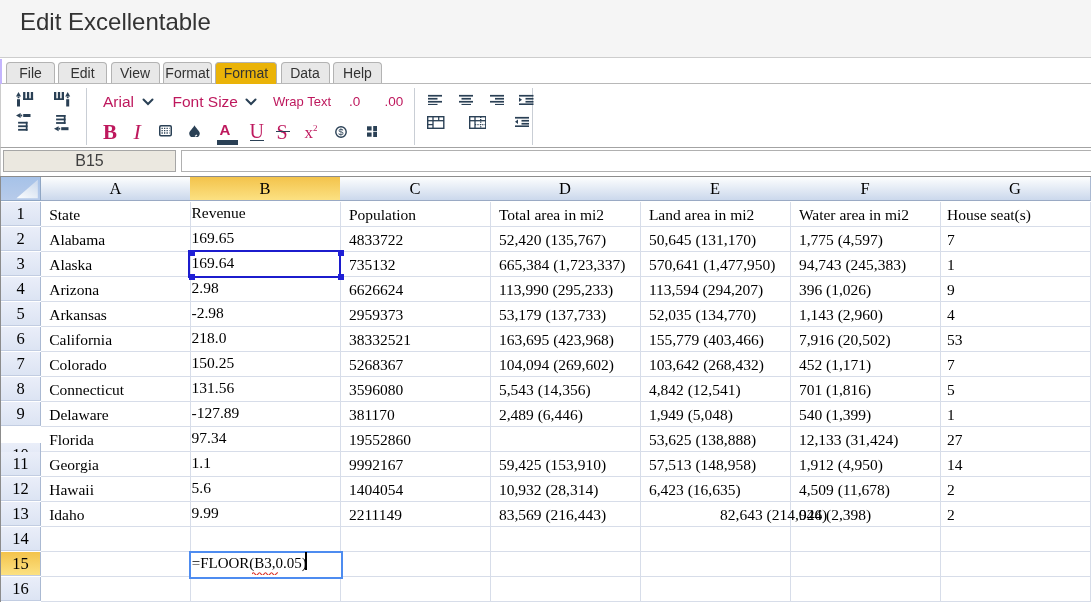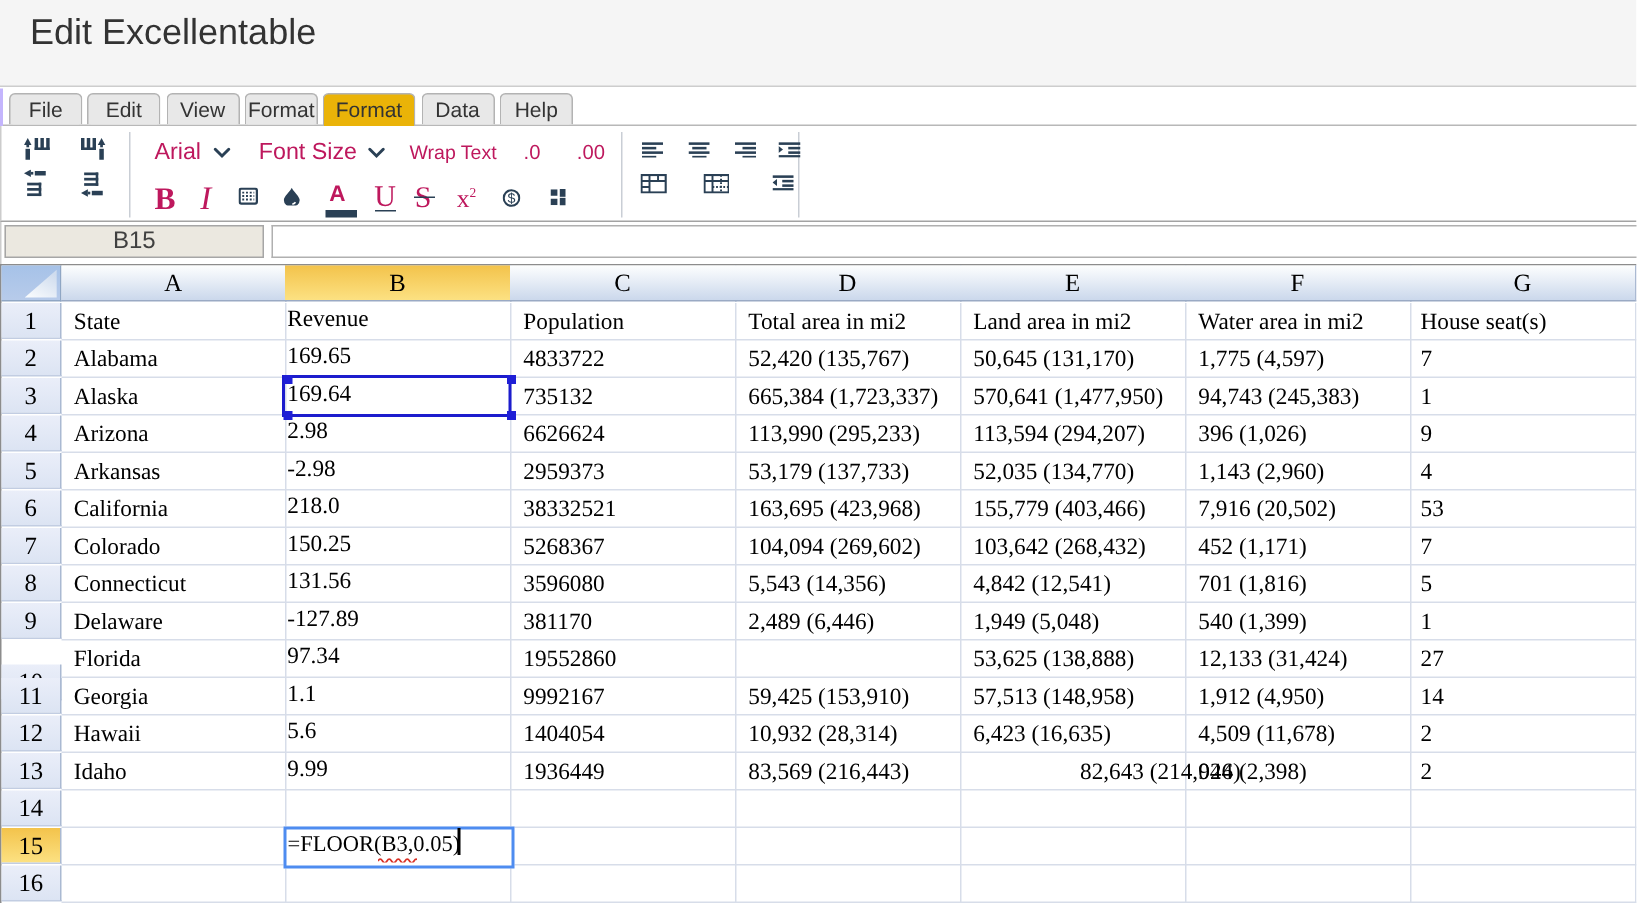--- a/index.html
+++ b/index.html
@@ -341,21 +341,21 @@
   <div class="cell" style="left:946px;top:275.3px;">14</div>
   <div class="cell" style="left:48.2px;top:300.3px;">Hawaii</div>
   <div class="cell" style="left:190.5px;top:297.85px;">5.6</div>
   <div class="cell" style="left:347.9px;top:300.3px;">1404054</div>
   <div class="cell" style="left:497.9px;top:300.3px;">10,932 (28,314)</div>
   <div class="cell" style="left:647.9px;top:300.3px;">6,423 (16,635)</div>
   <div class="cell" style="left:797.9px;top:300.3px;">4,509 (11,678)</div>
   <div class="cell" style="left:946px;top:300.3px;">2</div>
   <div class="cell" style="left:48.2px;top:325.3px;">Idaho</div>
   <div class="cell" style="left:190.5px;top:322.85px;">9.99</div>
-  <div class="cell" style="left:347.9px;top:325.3px;">1936449</div>
+  <div class="cell" style="left:347.9px;top:325.3px;">2211149</div>
   <div class="cell" style="left:497.9px;top:325.3px;">83,569 (216,443)</div>
   <div class="cell" style="left:671px;top:325.3px;margin-left:48px;">82,643 (214,044)</div>
   <div class="cell" style="left:797.9px;top:325.3px;">926 (2,398)</div>
   <div class="cell" style="left:946px;top:325.3px;">2</div>
 </div>
 <div class="abs" style="left:188px;top:250px;width:153px;height:28px;border:2px solid #1c1ccd;z-index:5;"></div>
 <div class="abs" style="left:188.6px;top:250.2px;width:6px;height:6px;background:#1f1fd6;z-index:6;"></div>
 <div class="abs" style="left:188.6px;top:274.4px;width:6px;height:6px;background:#1f1fd6;z-index:6;"></div>
 <div class="abs" style="left:337.8px;top:250.2px;width:6px;height:6px;background:#1f1fd6;z-index:6;"></div>
 <div class="abs" style="left:337.8px;top:274.4px;width:6px;height:6px;background:#1f1fd6;z-index:6;"></div>

